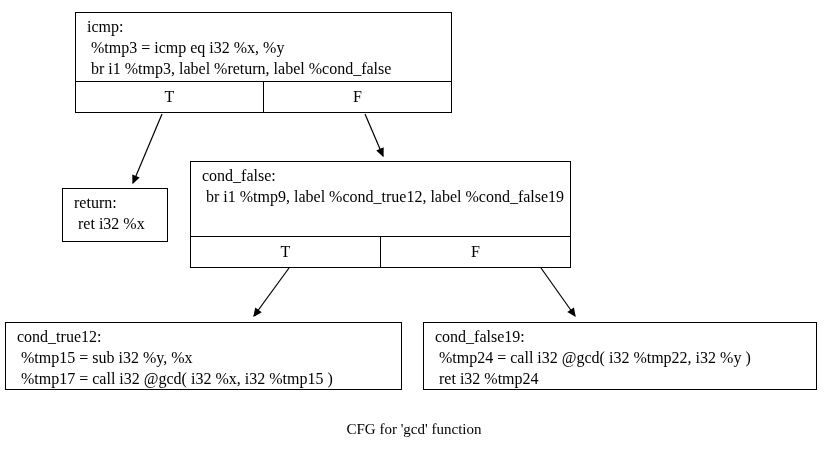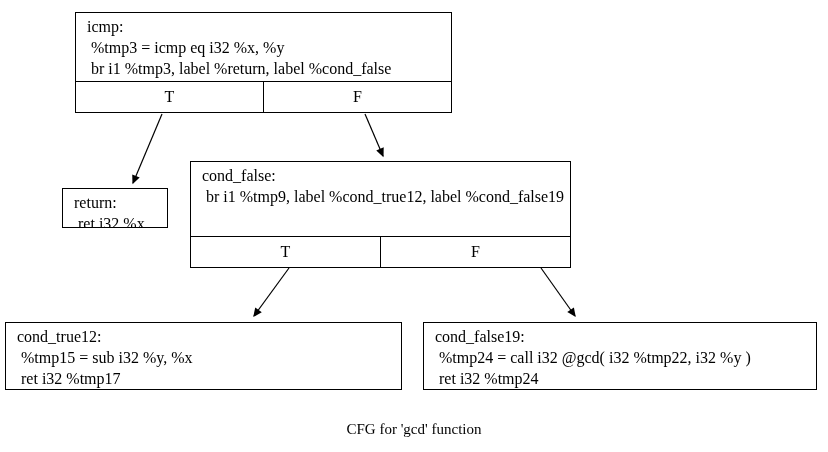--- a/index.html
+++ b/index.html
@@ -43,21 +43,21 @@
     flex: 1 1 0;
     display: flex;
     align-items: center;
     justify-content: center;
     font-size: 16px;
   }
   .tf-cell + .tf-cell {
     border-left: 1px solid #000000;
   }
   #block-entry        { left: 75px;  top: 12px;  width: 377px; height: 101px; }
-  #block-return       { left: 62px;  top: 188px; width: 106px; height: 40px;  }
+  #block-return       { left: 62px;  top: 188px; width: 106px; height: 54px;  }
   #block-cond-false   { left: 190px; top: 161px; width: 381px; height: 107px; }
   #block-cond-true12  { left: 5px;   top: 322px; width: 397px; height: 68px;  }
   #block-cond-false19 { left: 423px; top: 322px; width: 394px; height: 68px;  }
   #edge-layer {
     position: absolute;
     left: 0;
     top: 0;
     width: 828px;
     height: 452px;
     pointer-events: none;
@@ -105,20 +105,21 @@
   <div class="tf-row">
     <div class="tf-cell">T</div>
     <div class="tf-cell">F</div>
   </div>
 </div>
 
 <div class="block" id="block-cond-true12">
   <div class="block-body">
     <div class="code-line">cond_true12:</div>
     <div class="code-line"> %tmp15 = sub i32 %y, %x</div>
+    <div class="code-line"> %tmp17 = call i32 @gcd( i32 %x, i32 %tmp15 )</div>
     <div class="code-line"> ret i32 %tmp17</div>
   </div>
 </div>
 
 <div class="block" id="block-cond-false19">
   <div class="block-body">
     <div class="code-line">cond_false19:</div>
     <div class="code-line"> %tmp24 = call i32 @gcd( i32 %tmp22, i32 %y )</div>
     <div class="code-line"> ret i32 %tmp24</div>
   </div>

